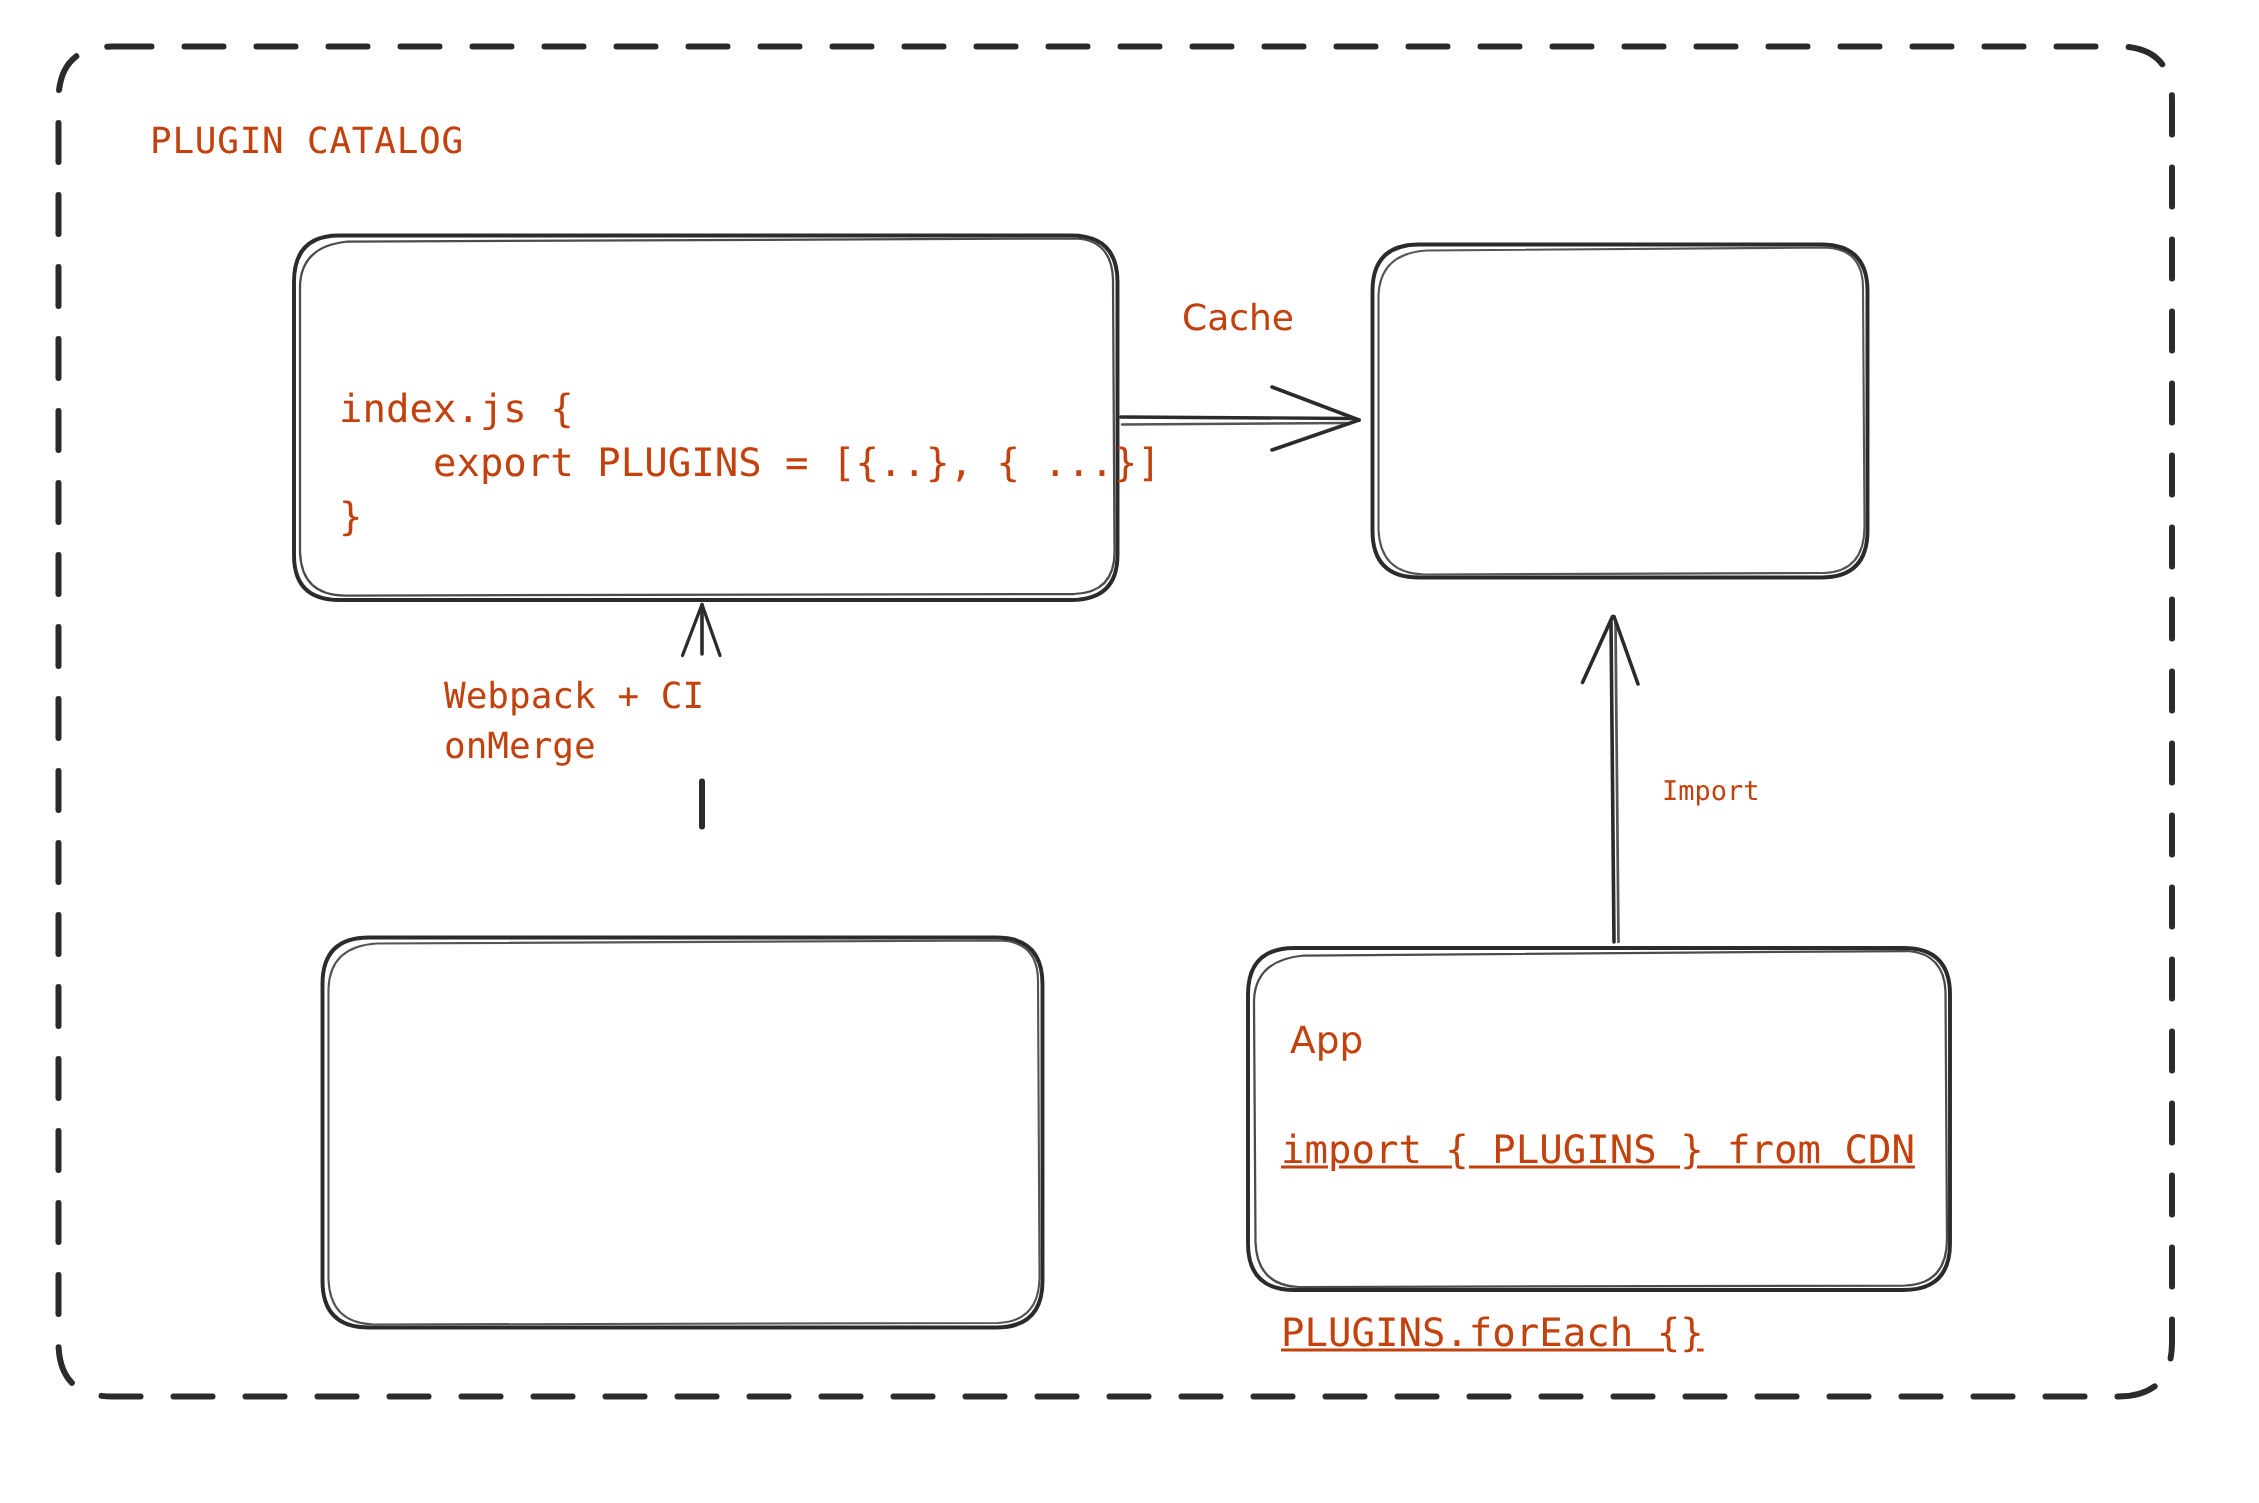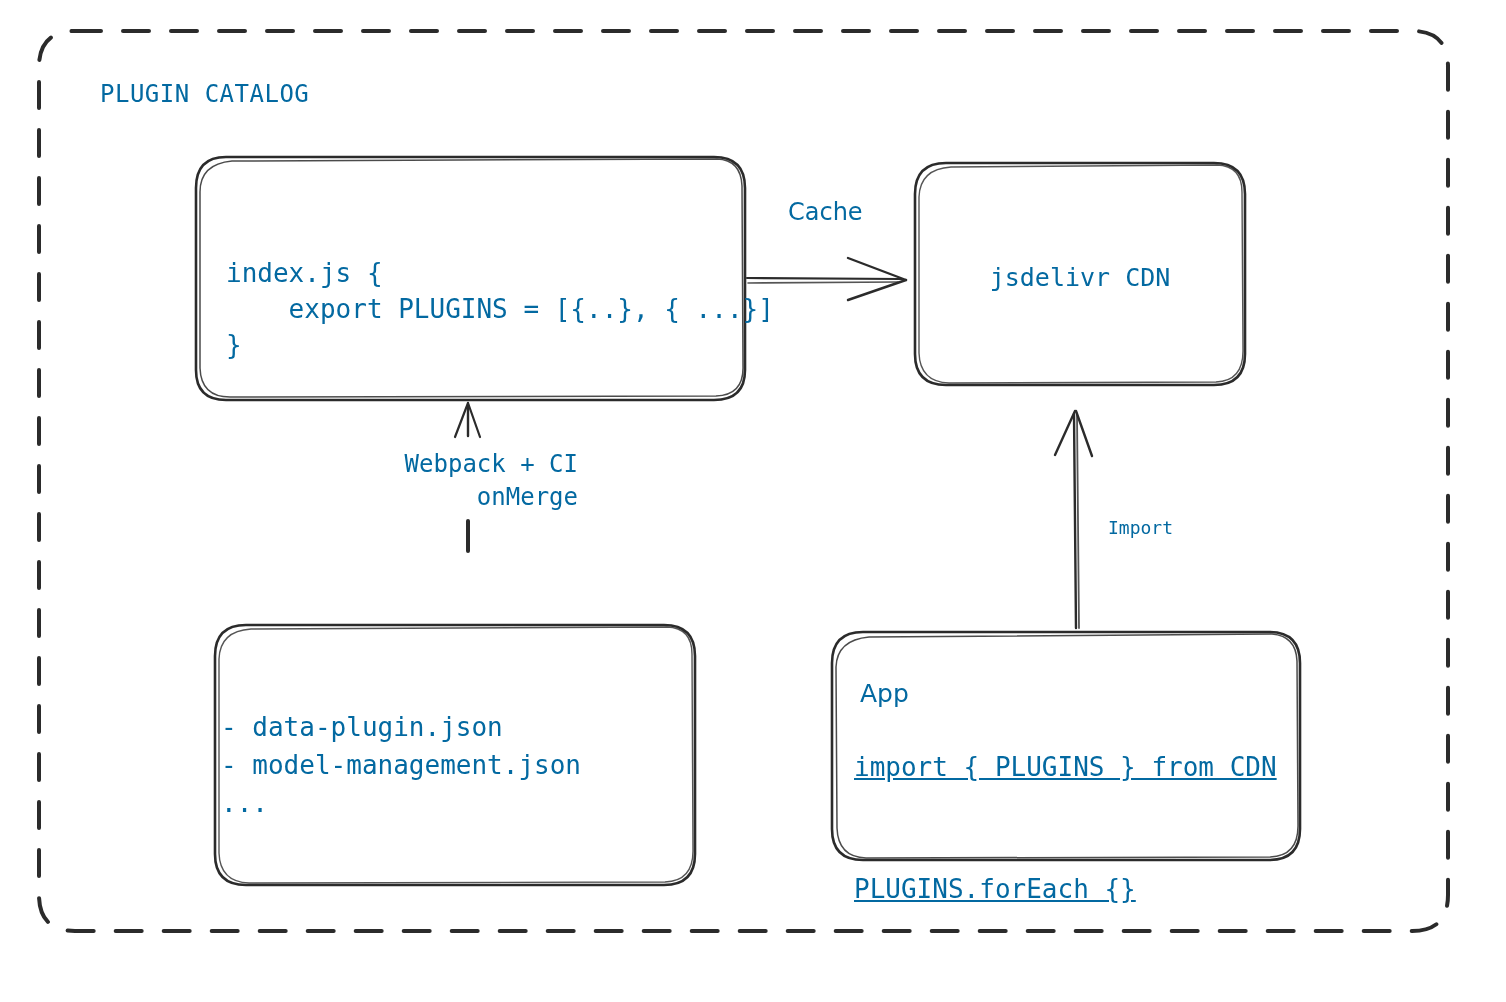--- a/index.html
+++ b/index.html
@@ -27,21 +27,21 @@
     left: 0;
     top: 0;
     width: 1506px;
     height: 1002px;
     pointer-events: none;
   }
   .txt {
     position: absolute;
     white-space: pre;
     font-family: "DejaVu Sans Mono", monospace;
-    color: #0369a1;
+    color: #c2410c;
     line-height: 1.0;
   }
   .sans {
     font-family: "DejaVu Sans", sans-serif;
   }
   .group-title {
     left: 100px;
     top: 82px;
     font-size: 24px;
     letter-spacing: 0.5px;
@@ -67,24 +67,24 @@
     width: 330px;
     text-align: center;
     font-size: 25px;
   }
   .cache-label {
     left: 788px;
     top: 200px;
     font-size: 24px;
   }
   .webpack-label {
-    left: 268px;
+    left: 296px;
     top: 448px;
     width: 310px;
-    text-align: right;
+    text-align: left;
     font-size: 24px;
     line-height: 33px;
   }
   .repo-label {
     left: 285px;
     top: 568px;
     font-size: 25px;
   }
   .repo-code {
     left: 221px;
@@ -167,28 +167,24 @@
   </svg>
 
   <div class="txt group-title">PLUGIN CATALOG</div>
 
   <div class="txt code-block npm-code">index.js {
     export PLUGINS = [{..}, { ...}]
 }</div>
 
   <div class="txt sans cache-label">Cache</div>
 
-  <div class="txt cdn-title">jsdelivr CDN</div>
 
   <div class="txt webpack-label">Webpack + CI
 onMerge</div>
 
-  <div class="txt repo-code">- data-plugin.json
-- model-management.json
-...</div>
 
   <div class="txt import-label">Import</div>
 
   <div class="txt sans app-title">App</div>
   <div class="txt app-code">import { PLUGINS } from CDN
 
 PLUGINS.forEach {}</div>
 
 </div>
 

